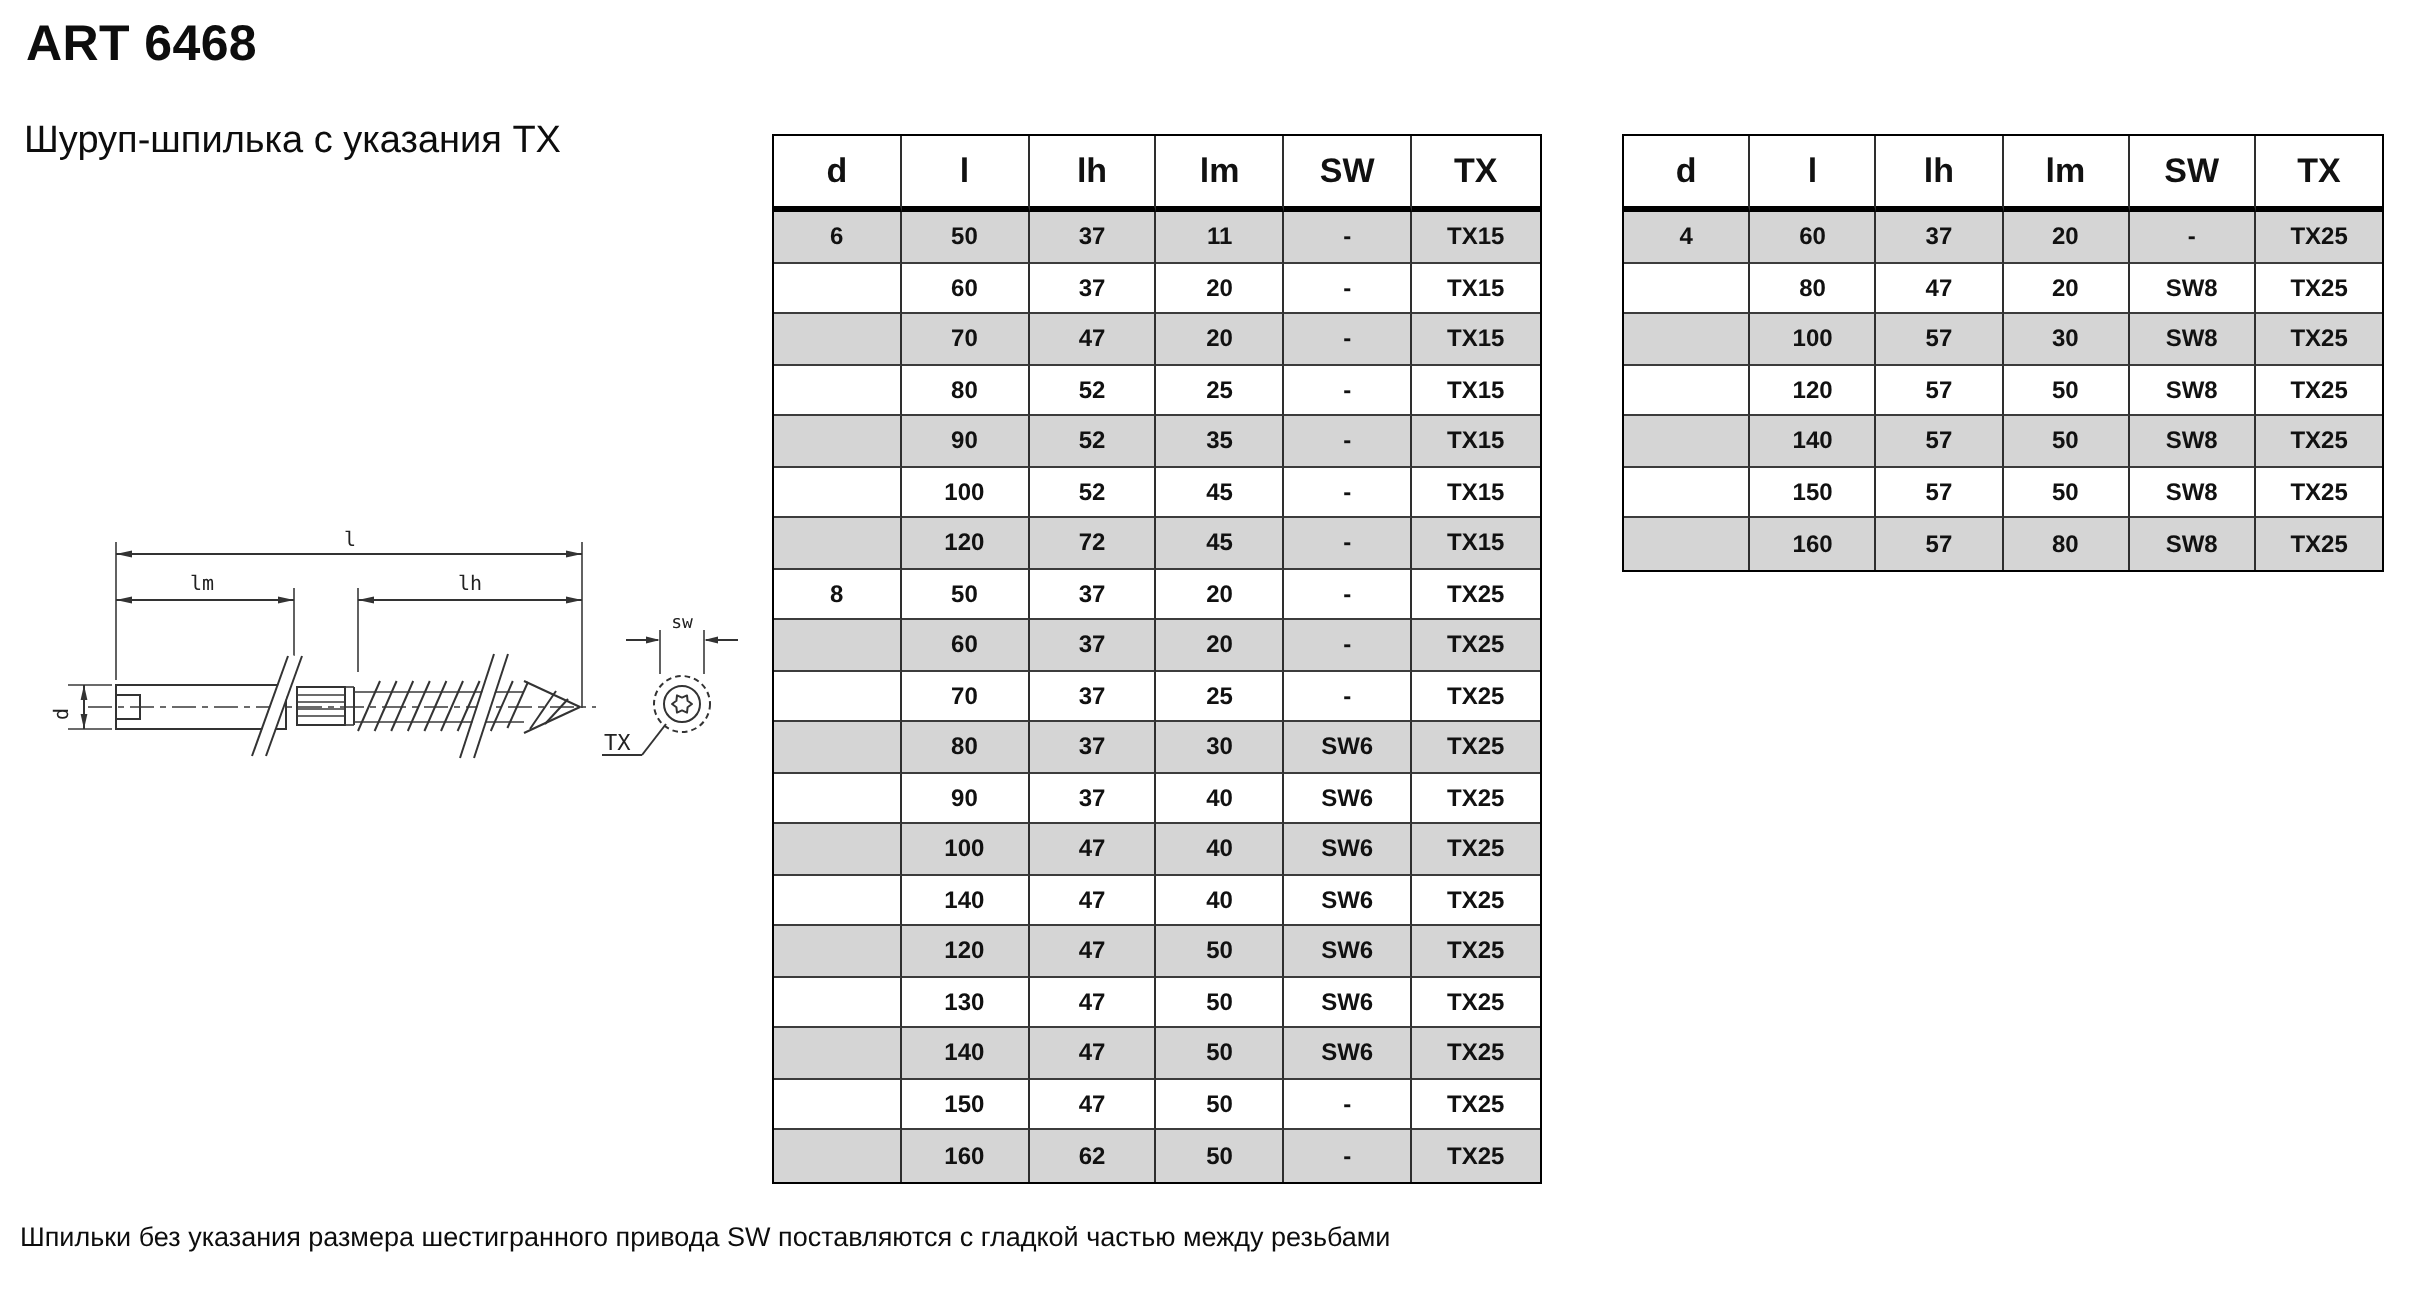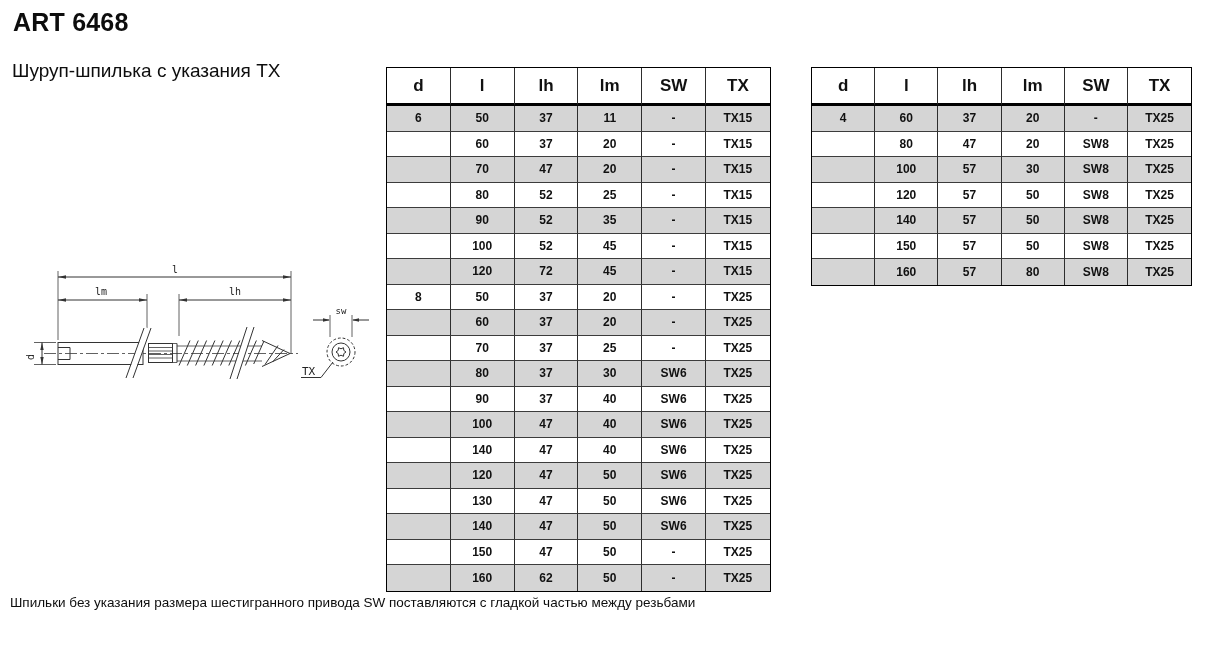--- a/index.html
+++ b/index.html
@@ -2,21 +2,21 @@
 <html style="--shaded: #d5d5d5;"><head>
 <meta charset="utf-8">
 <style>
   * { box-sizing: border-box; margin: 0; padding: 0; }
   html, body { width: 1217px; height: 654px; background: #ffffff; overflow: hidden;
     font-family: "Liberation Sans", sans-serif; color: #111; position: relative; }
 
   .title { position: absolute; left: 13px; top: 8px; font-size: 25px; font-weight: 700;
     letter-spacing: 0.2px; color: #0d0d0d; }
   .subtitle { position: absolute; left: 12px; top: 60px; font-size: 19px; font-weight: 400; color: #0d0d0d; }
-  .footer-note { position: absolute; left: 10px; top: 595px; font-size: 13.5px; color: #0d0d0d; text-align: right; }
+  .footer-note { position: absolute; left: 10px; top: 611px; font-size: 13.5px; color: #0d0d0d; text-align: right; }
 
   .size-table { position: absolute; top: 67px; display: grid; border: 1.5px solid #000; background: #fff; }
   #table1 { left: 386px; grid-template-columns: repeat(6, 63.8px); }
   #table2 { left: 811px; grid-template-columns: repeat(6, 63.2px); }
 
   .th { height: 38px; display: flex; align-items: center; justify-content: center;
     font-weight: 700; font-size: 17px; border-right: 1.5px solid #2e2e2e; border-bottom: 3px solid #000; }
   .th.last-col { border-right: none; }
 
   .td { height: 25.5px; display: flex; align-items: center; justify-content: center;

